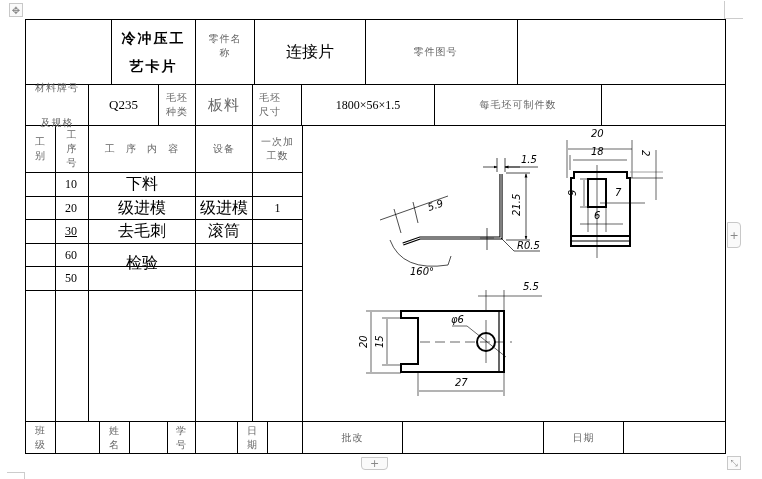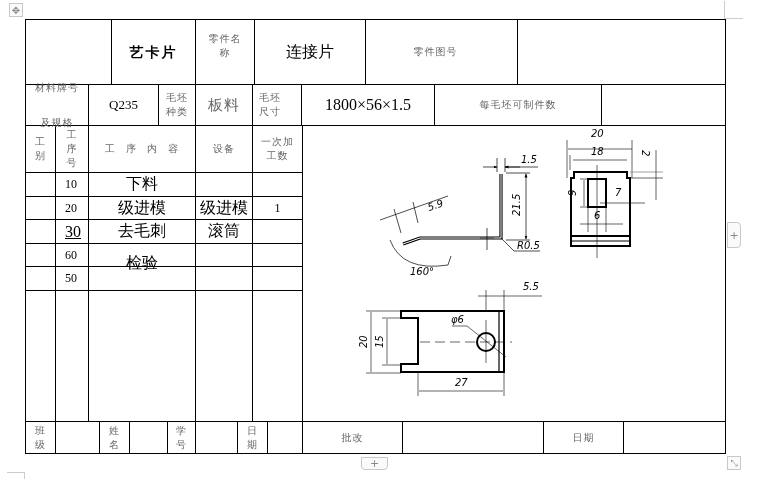--- a/index.html
+++ b/index.html
@@ -80,20 +80,21 @@
   <div class="vl" style="left:237px;top:421px;height:32px;"></div>
   <div class="vl" style="left:267px;top:421px;height:32px;"></div>
   <div class="vl" style="left:302px;top:421px;height:32px;"></div>
   <div class="vl" style="left:402px;top:421px;height:32px;"></div>
   <div class="vl" style="left:543px;top:421px;height:32px;"></div>
   <div class="vl" style="left:623px;top:421px;height:32px;"></div>
 </div>
 
 <div class="cell" style="left:26px;top:20px;width:85px;height:64px;"></div>
 <div class="cell" style="left:112px;top:20px;width:83px;height:64px;flex-direction:column;">
+  <span class="title">冷冲压工</span>
   <span class="title">艺卡片</span>
 </div>
 <div class="cell gray" style="left:196px;top:20px;width:58px;height:52px;flex-direction:column;">
   <span>零件名</span>
   <span>称</span>
 </div>
 <div class="cell dark" style="left:255px;top:20px;width:110px;height:64px;">连接片</div>
 <div class="cell gray" style="left:360px;top:20px;width:151px;height:64px;">零件图号</div>
 <div class="cell dark" style="left:518px;top:20px;width:207px;height:64px;"></div>
 
@@ -104,21 +105,21 @@
 <div class="cell dark serif" style="left:89px;top:85px;width:69px;height:40px;font-size:13px;">Q235</div>
 <div class="cell gray" style="left:159px;top:85px;width:36px;height:40px;flex-direction:column;">
   <span>毛坯</span>
   <span>种类</span>
 </div>
 <div class="cell gray" style="left:196px;top:85px;width:56px;height:40px;font-size:15px;">板料</div>
 <div class="cell gray" style="left:253px;top:85px;width:48px;height:40px;flex-direction:column;align-items:flex-start;padding-left:6px;">
   <span>毛坯</span>
   <span>尺寸</span>
 </div>
-<div class="cell dark serif" style="left:302px;top:85px;width:132px;height:40px;font-size:16px;">1800×56×1.5</div>
+<div class="cell dark serif" style="left:302px;top:85px;width:132px;height:40px;font-size:12px;">1800×56×1.5</div>
 <div class="cell gray" style="left:435px;top:85px;width:166px;height:40px;">每毛坯可制件数</div>
 <div class="cell dark" style="left:602px;top:85px;width:123px;height:40px;"></div>
 
 <div class="cell gray" style="left:26px;top:126px;width:29px;height:46px;flex-direction:column;">
   <span>工</span>
   <span>别</span>
 </div>
 <div class="cell gray" style="left:56px;top:126px;width:32px;height:46px;flex-direction:column;">
   <span>工</span>
   <span>序</span>
@@ -141,21 +142,21 @@
   </div>
   <div>
     <div class="cell dark" style="left:26px;top:197px;width:29px;height:22px;"></div>
     <div class="cell dark serif" style="left:56px;top:197px;width:32px;height:22px;justify-content:flex-start;padding-left:9px;font-size:12px;">20</div>
     <div class="cell dark" style="left:89px;top:197px;width:106px;height:22px;">级进模</div>
     <div class="cell dark" style="left:196px;top:197px;width:56px;height:22px;">级进模</div>
     <div class="cell dark serif" style="left:253px;top:197px;width:49px;height:22px;font-size:12px;">1</div>
   </div>
   <div>
     <div class="cell dark" style="left:26px;top:220px;width:29px;height:23px;"></div>
-    <div class="cell dark serif" style="left:56px;top:220px;width:32px;height:23px;justify-content:flex-start;padding-left:9px;font-size:16px;text-decoration:underline;">30</div>
+    <div class="cell dark serif" style="left:56px;top:220px;width:32px;height:23px;justify-content:flex-start;padding-left:9px;font-size:12px;text-decoration:underline;">30</div>
     <div class="cell dark" style="left:89px;top:220px;width:106px;height:23px;">去毛刺</div>
     <div class="cell dark" style="left:196px;top:220px;width:56px;height:23px;">滚筒</div>
     <div class="cell dark serif" style="left:253px;top:220px;width:49px;height:23px;"></div>
   </div>
   <div>
     <div class="cell dark" style="left:26px;top:244px;width:29px;height:22px;"></div>
     <div class="cell dark serif" style="left:56px;top:244px;width:32px;height:22px;justify-content:flex-start;padding-left:9px;font-size:12px;">60</div>
     <div class="cell dark" style="left:89px;top:252px;width:106px;height:22px;">检验</div>
     <div class="cell dark" style="left:196px;top:244px;width:56px;height:22px;"></div>
     <div class="cell dark serif" style="left:253px;top:244px;width:49px;height:22px;"></div>

